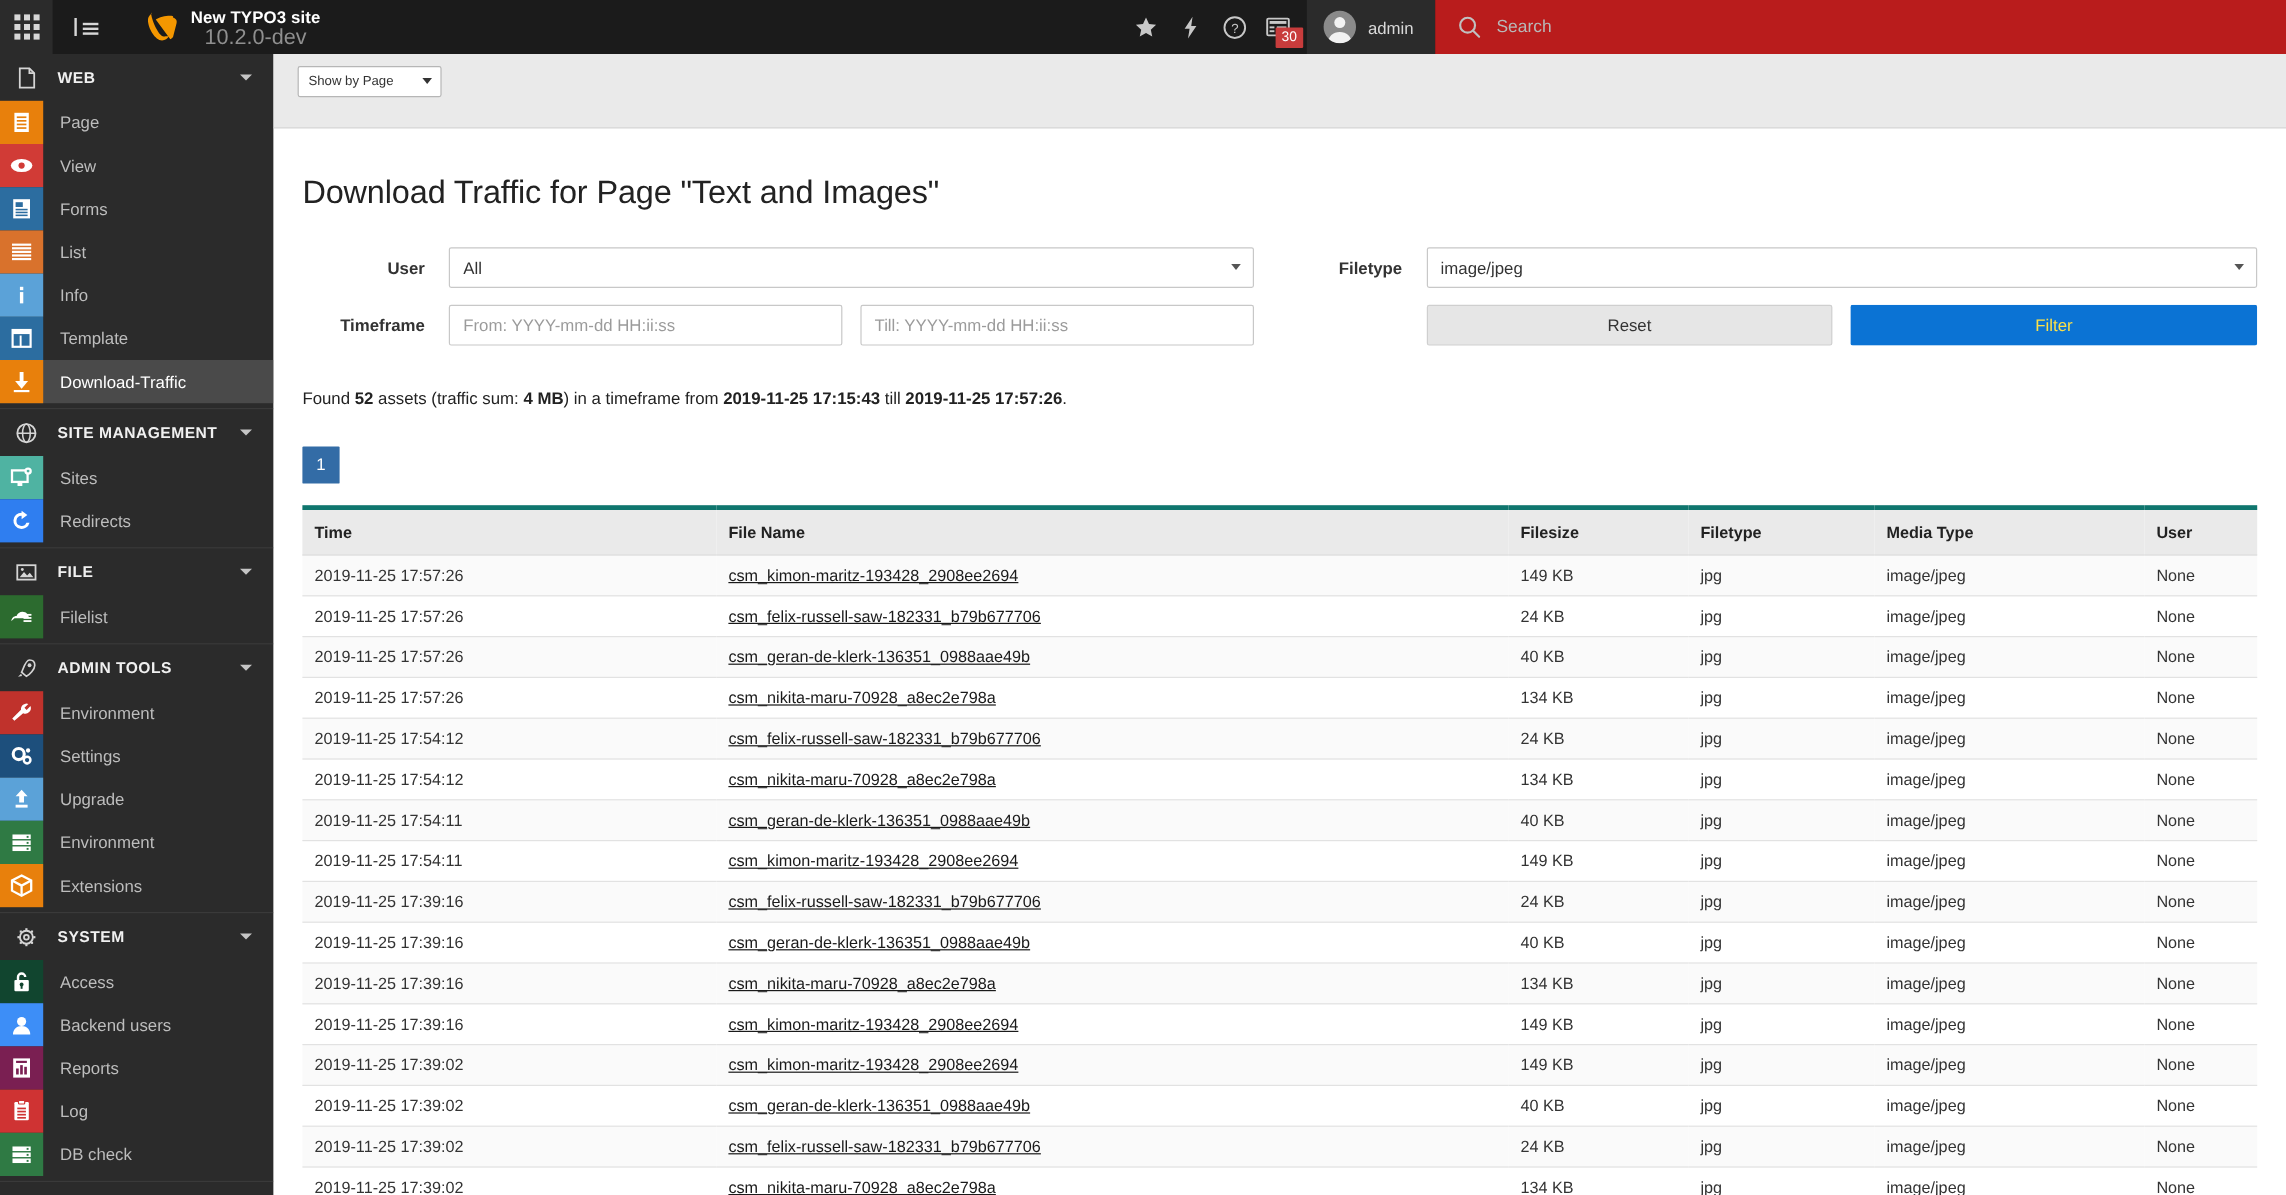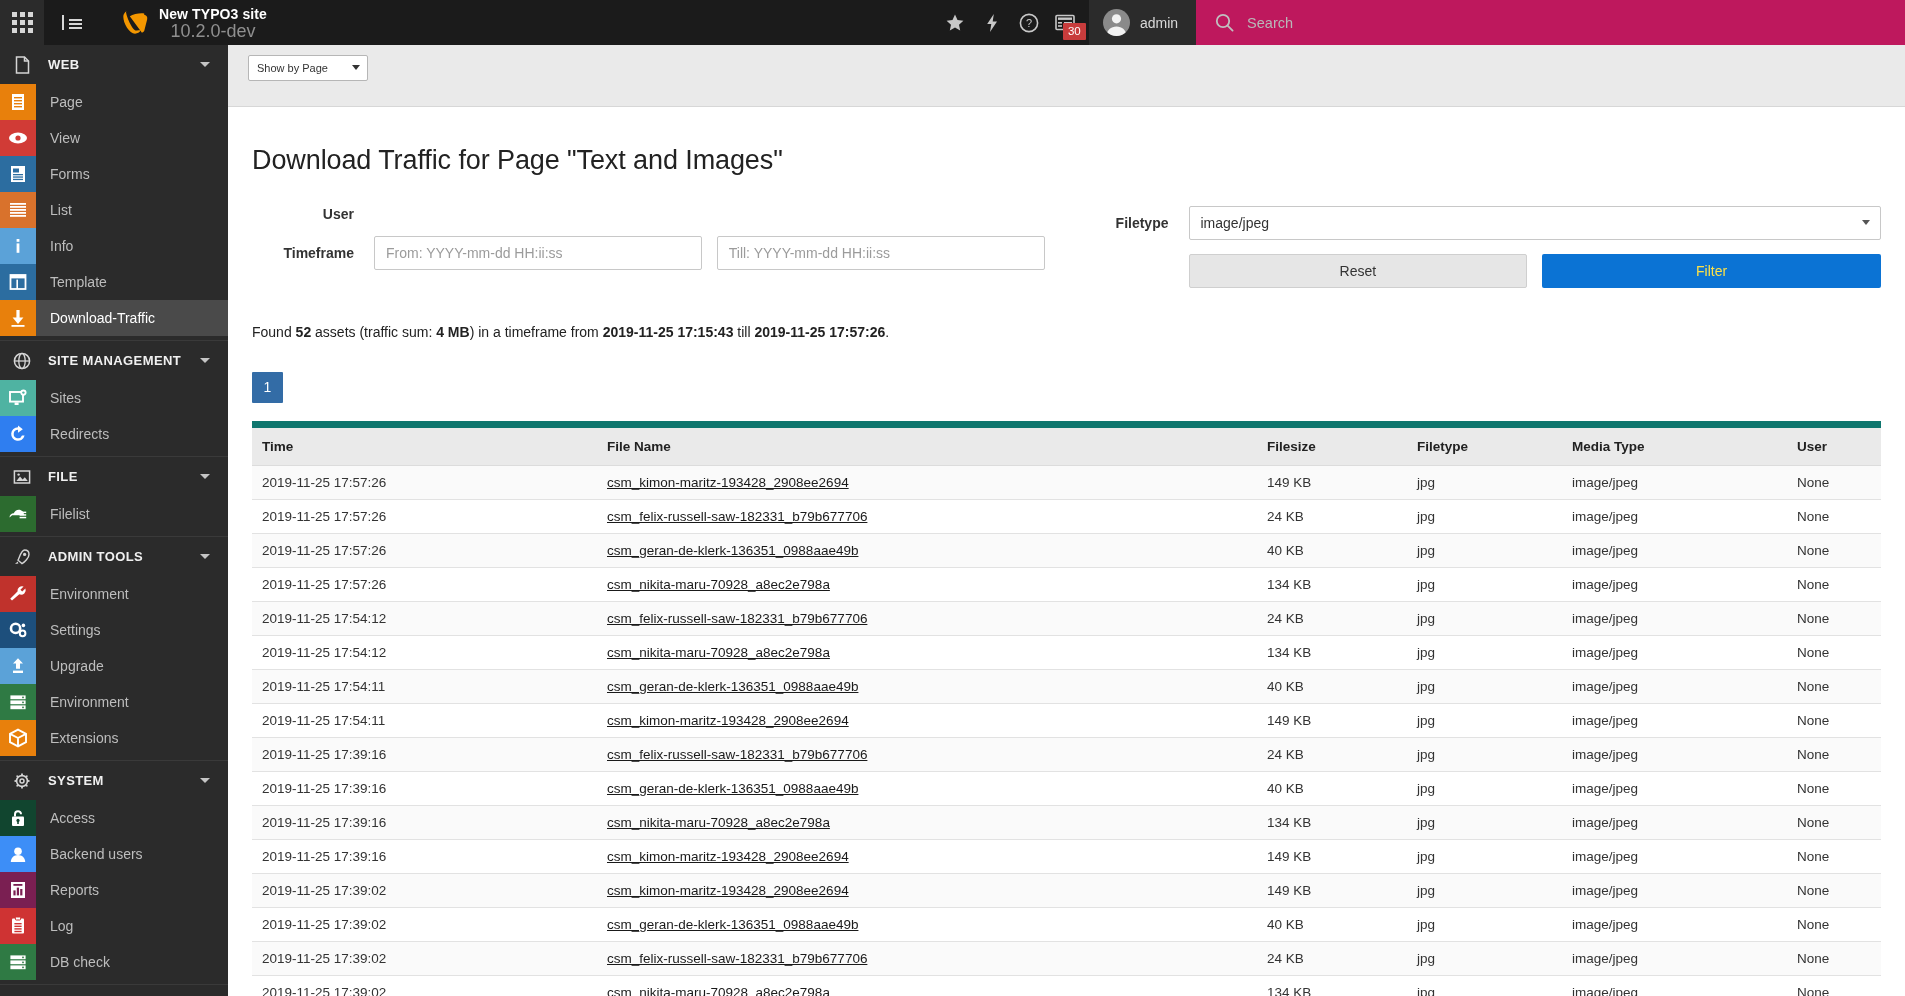--- a/index.html
+++ b/index.html
@@ -69,21 +69,21 @@
   .avatar {
     width: 27px; height: 27px; border-radius: 50%;
     background: #8a8a8a; margin-right: 10px;
     display: flex; align-items: flex-end; justify-content: center;
     overflow: hidden;
   }
   .avatar svg { display: block; }
   .tb-username { color: #d9d9d9; font-size: 14px; }
   .tb-search {
     display: flex; align-items: center; height: 45px;
-    padding: 0 20px 0 19px; background: #be185d; cursor: text;
+    padding: 0 20px 0 19px; background: #b91c1c; cursor: text;
     flex: 1;
   }
   .tb-search-label { color: #b8b8b8; font-size: 14.5px; margin-left: 13px; }
 
   
   .sidebar {
     position: absolute; left: 0; top: 45px;
     width: 228px; height: 951px;
     background: #2b2b2b;
     overflow: hidden;
@@ -193,21 +193,21 @@
     display: inline-block; width: 31px; height: 31px;
     background: #336ca6; color: #fff; font-size: 14px;
     line-height: 31px; text-align: center; cursor: pointer;
     border-radius: 1px;
   }
 
   table.dl-table { width: 100%; border-collapse: collapse; }
   table.dl-table thead th {
     background: #eaeaea; text-align: left;
     font-size: 13.5px; font-weight: bold; color: #222;
-    padding: 11px 10px; border-top: 7px solid #0f766e; border-bottom: 1px solid #dcdcdc;
+    padding: 11px 10px; border-top: 4px solid #0f766e; border-bottom: 1px solid #dcdcdc;
   }
   table.dl-table td {
     font-size: 13.5px; color: #333;
     padding: 9px 10px; border-bottom: 1px solid #e2e2e2;
     white-space: nowrap;
   }
   table.dl-table tbody tr:nth-child(odd) { background: #fafafa; }
   table.dl-table tbody tr:nth-child(even) { background: #ffffff; }
   .c-time  { width: 345px; }
   .c-name  { width: 660px; }
@@ -604,20 +604,26 @@
 
   <div class="page-body">
 
     <h1 class="page-title">Download Traffic for Page "Text and Images"</h1>
 
     <div class="filter-grid">
       <div class="fcol left">
 
         <div class="frow">
           <div class="flabel">User</div>
+          <div class="fctrl">
+            <span class="selbox">
+              <select class="sel" id="userSelect"><option value="All">All</option></select>
+              <span class="chev2"></span>
+            </span>
+          </div>
         </div>
 
         <div class="frow">
           <div class="flabel">Timeframe</div>
           <div class="fctrl">
             <input class="inp" type="text" placeholder="From: YYYY-mm-dd HH:ii:ss" style="">
             <input class="inp" type="text" placeholder="Till: YYYY-mm-dd HH:ii:ss" style="">
           </div>
         </div>
 

